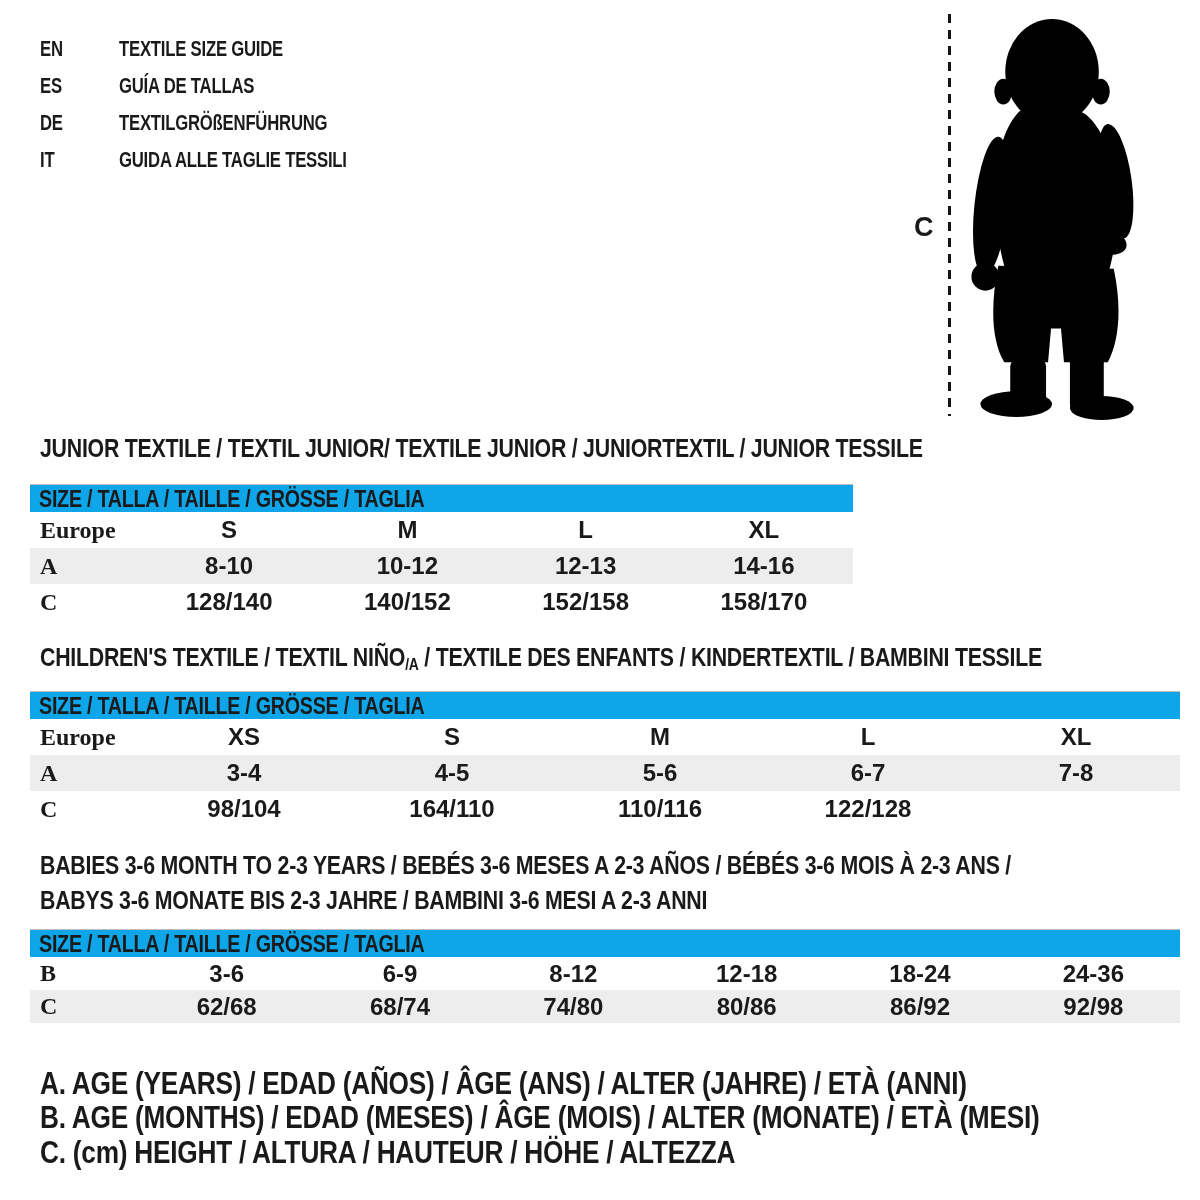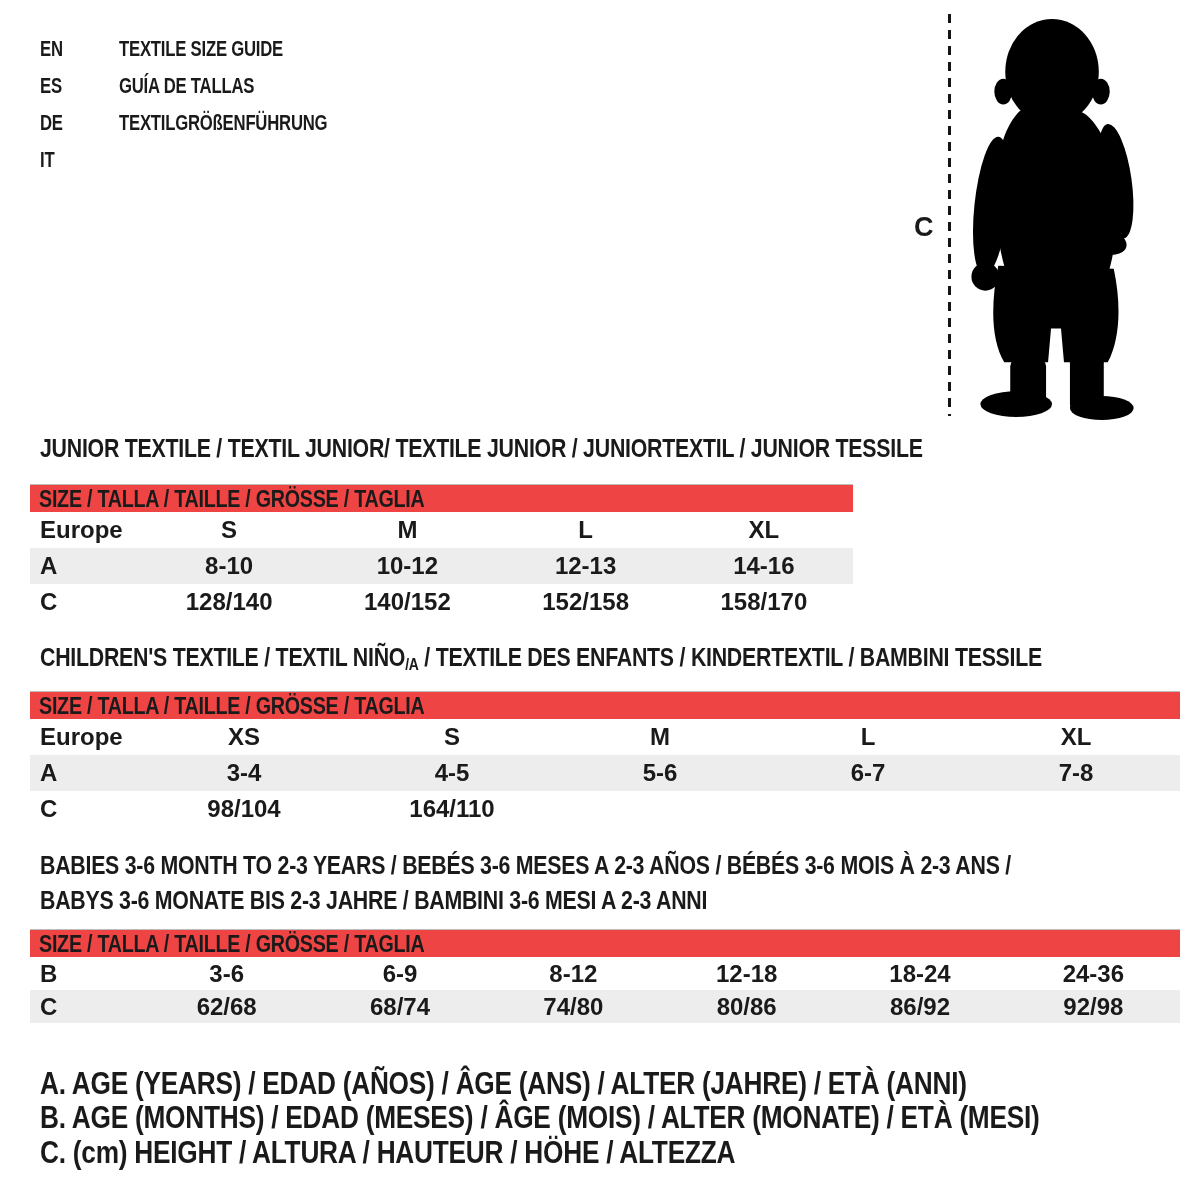--- a/index.html
+++ b/index.html
@@ -20,32 +20,32 @@
   .measure-line{position:absolute;left:948px;top:14px;width:3px;height:402px;
     background-image:repeating-linear-gradient(to bottom,#141414 0 9px,transparent 9px 16px);}
   .c-label{position:absolute;left:914px;top:212px;font-size:27px;}
   .toddler{position:absolute;left:963px;top:12px;}
 
   
   .sec-title{position:absolute;left:40px;font-size:26px;white-space:nowrap;}
   .sub-a{font-size:17px;position:relative;top:4px;}
 
   
-  .size-bar{position:absolute;left:30px;height:28px;background:#ef4444;border-top:1px solid #bdbdbd;
+  .size-bar{position:absolute;left:30px;height:28px;background:#0ea5e9;border-top:1px solid #bdbdbd;
     display:flex;align-items:center;padding-left:9px;font-size:24px;box-sizing:border-box;}
   .tbl{position:absolute;left:30px;}
   .tbl-row{display:grid;align-items:center;}
   .row-4{grid-template-columns:110px repeat(4,1fr);}
   .row-5{grid-template-columns:110px repeat(5,1fr);}
   .row-6{grid-template-columns:110px repeat(6,1fr);}
   .tbl-row{height:36px;font-size:24px;}
   .tbl-row.short{height:33px;}
   .tbl-row.shaded{background:#ededed;}
   .cell{text-align:center;}
-  .cell.lbl{text-align:left;padding-left:10px;}
+  .cell.lbl{text-align:left;padding-left:10px;font-family:Liberation Serif, serif;}
 
   
   .legend{position:absolute;left:40px;top:1066px;}
   .legend-line{height:34.5px;display:flex;align-items:center;font-size:32px;white-space:nowrap;}
 </style>
 </head>
 <body>
 
 <div id="canvas">
 
@@ -57,20 +57,21 @@
     <div class="lang-row">
       <span class="lang-code"><span class="cx">ES</span></span>
       <span class="lang-label"><span class="cx">GUÍA DE TALLAS</span></span>
     </div>
     <div class="lang-row">
       <span class="lang-code"><span class="cx">DE</span></span>
       <span class="lang-label"><span class="cx">TEXTILGRÖßENFÜHRUNG</span></span>
     </div>
     <div class="lang-row">
       <span class="lang-code"><span class="cx">IT</span></span>
+      <span class="lang-label"><span class="cx">GUIDA ALLE TAGLIE TESSILI</span></span>
     </div>
   </div>
 
   <div class="measure-line"></div>
   <div class="c-label">C</div>
   <svg class="toddler" viewBox="0 0 190 410" width="192" height="408" xmlns="http://www.w3.org/2000/svg">
     <g fill="#000000">
       <ellipse cx="88" cy="60" rx="47" ry="53"></ellipse>
       <ellipse cx="39" cy="80" rx="9" ry="13"></ellipse>
       <ellipse cx="137" cy="80" rx="9" ry="13"></ellipse>
@@ -136,20 +137,22 @@
       <div class="cell">3-4</div>
       <div class="cell">4-5</div>
       <div class="cell">5-6</div>
       <div class="cell">6-7</div>
       <div class="cell">7-8</div>
     </div>
     <div class="tbl-row row-5">
       <div class="cell lbl">C</div>
       <div class="cell">98/104</div>
       <div class="cell">164/110</div>
+      <div class="cell">110/116</div>
+      <div class="cell">122/128</div>
     </div>
   </div>
 
   <div class="sec-title" style="top:848px;line-height:35px;">
     <span class="cx">BABIES 3-6 MONTH TO 2-3 YEARS / BEBÉS 3-6 MESES A 2-3 AÑOS / BÉBÉS 3-6 MOIS À 2-3 ANS /</span><br>
     <span class="cx">BABYS 3-6 MONATE BIS 2-3 JAHRE / BAMBINI 3-6 MESI A 2-3 ANNI</span>
   </div>
   <div class="size-bar" style="top:929px;width:1150px;">
       <span class="cx">SIZE / TALLA / TAILLE / GRÖSSE / TAGLIA</span>
     </div>

